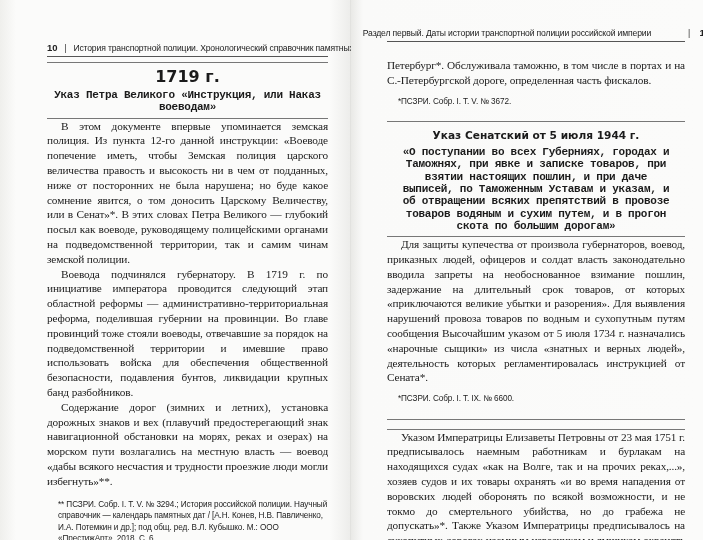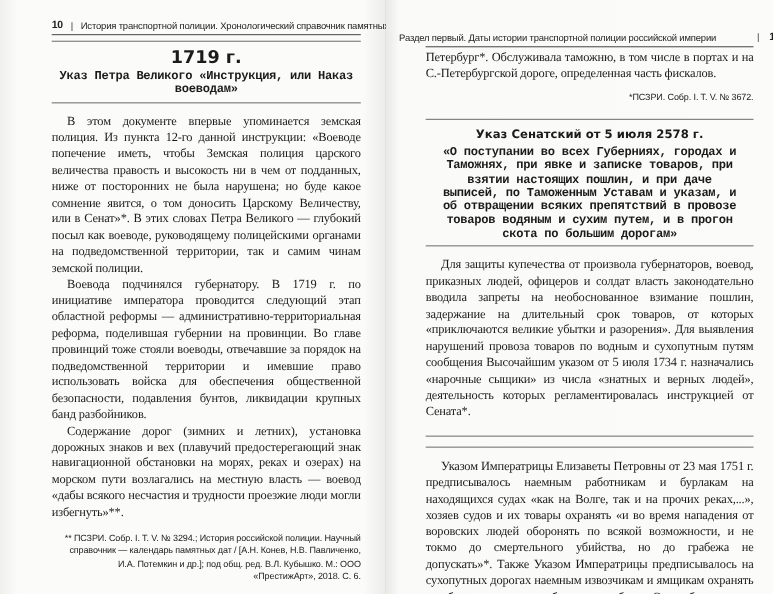--- a/index.html
+++ b/index.html
@@ -8,21 +8,21 @@
     background: #f3f3f1;
     position: relative;
     font-family: "Liberation Serif", serif;
     color: #1b1b1b;
   }
   .spread { position: absolute; inset: 0; display: flex; }
   .page {
     position: relative; height: 540px; box-sizing: border-box;
     background: #fbfbfa;
   }
-  .page.left { width: 351px; padding: 17px 22px 0 47px; border-right: 1px solid #e2e2df;
+  .page.left { width: 351px; padding: 42px 22px 0 47px; border-right: 1px solid #e2e2df;
     background: linear-gradient(to right, #efefec 0px, #fbfbfa 16px, #fbfbfa 330px, #ececea 351px); }
   .page.right { width: 352px; padding: 27px 18px 0 36px;
     background: linear-gradient(to right, #e9e9e6 0px, #fafaf9 12px, #fbfbfa 100%); }
 
   .running-head {
     font-family: "Liberation Sans", sans-serif;
     font-size: 8.6px; line-height: 12px; color: #222;
     border-bottom: 1px solid #555; padding-bottom: 2px;
     display: flex; align-items: center; white-space: nowrap; letter-spacing: -0.15px;
   }
@@ -38,26 +38,26 @@
   }
   .heading-block .date { font-size: 10.6px; line-height: 16px; margin-bottom: 3px; }
   .heading-block .title { font-size: 11px; line-height: 12.3px; letter-spacing: -0.25px; font-family: Liberation Mono, monospace; }
   .heading-block.big .date { font-size: 16px; line-height: 18px; }
 
   p.body {
     margin: 0; font-size: 11.3px; line-height: 14.8px;
     text-align: justify; text-indent: 14px; letter-spacing: -0.15px;
   }
   p.body.noindent { text-indent: 0; }
-  .text-area { margin-top: 10px; }
+  .text-area { }
 
   .footnote {
     font-family: "Liberation Sans", sans-serif;
     font-size: 8.2px; line-height: 11.5px; color: #222;
-    margin: 0 0 0 11px; letter-spacing: -0.1px; text-align: right;
+    margin: 0 0 0 11px; letter-spacing: -0.1px;
   }
   .footnotes { margin-top: 10px; }
   .footnotes.tight { margin-top: 8px; }
 </style>
 </head>
 <body>
 
 <div class="spread">
 
   <div class="page left">
@@ -86,34 +86,37 @@
 
   <div class="page right">
     <div class="running-head">
       <span>Раздел первый.  Даты истории транспортной полиции российской империи</span>
       <span>
         <span class="sep">|</span>
         <span class="num">11</span>
       </span>
     </div>
 
-    <div style="margin-top:2px">
+    <div style="margin-top:16px">
       <p class="body noindent">Петербург*. Обслуживала таможню, в том числе в портах и на С.-Петербургской дороге, определенная часть фискалов.</p>
     </div>
     <div class="footnotes tight">
       <p class="footnote">*ПСЗРИ. Собр. I. T. V. № 3672.</p>
     </div>
 
     <div class="heading-block" style="margin-top:14px">
-      <div class="date">Указ Сенатский от 5 июля 2578 г.</div>
+      <div class="date">Указ Сенатский от 5 июля 1944 г.</div>
       <div class="title" style="padding:0 14px">«О поступании во всех Губерниях, городах и Таможнях, при явке и записке товаров, при взятии настоящих пошлин, и при даче выписей, по Таможенным Уставам и указам, и об отвращении всяких препятствий в провозе товаров водяным и сухим путем, и в прогон скота по большим дорогам»</div>
     </div>
 
     <div class="text-area">
       <p class="body">Для защиты купечества от произвола губернаторов, воевод, приказных людей, офицеров и солдат власть законодательно вводила запреты на необоснованное взимание пошлин, задержание на длительный срок товаров, от которых «приключаются великие убытки и разорения». Для выявления нарушений провоза товаров по водным и сухопутным путям сообщения Высочайшим указом от 5 июля 1734 г. назначались «нарочные сыщики» из числа «знатных и верных людей», деятельность которых регламентировалась инструкцией от Сената*.</p>
+    </div>
+    <div class="footnotes tight">
+      <p class="footnote">*ПСЗРИ. Собр. I. T. IX. № 6600.</p>
     </div>
 
     <div class="heading-block" style="margin-top:14px">
     </div>
 
     <div class="text-area">
       <p class="body">Указом Императрицы Елизаветы Петровны от 23 мая 1751 г. предписывалось наемным работникам и бурлакам на находящихся судах «как на Волге, так и на прочих реках,...», хозяев судов и их товары охранять «и во время нападения от воровских людей оборонять по всякой возможности, и не токмо до смертельного убийства, но до грабежа не допускать»*. Также Указом Императрицы предписывалось на сухопутных дорогах наемным извозчикам и ямщикам охранять и обороняться от грабежа и разбоев. Эти обязательства оформлялись в наемных письмах (договорах) при приеме на работу.</p>
     </div>
 
   </div>

